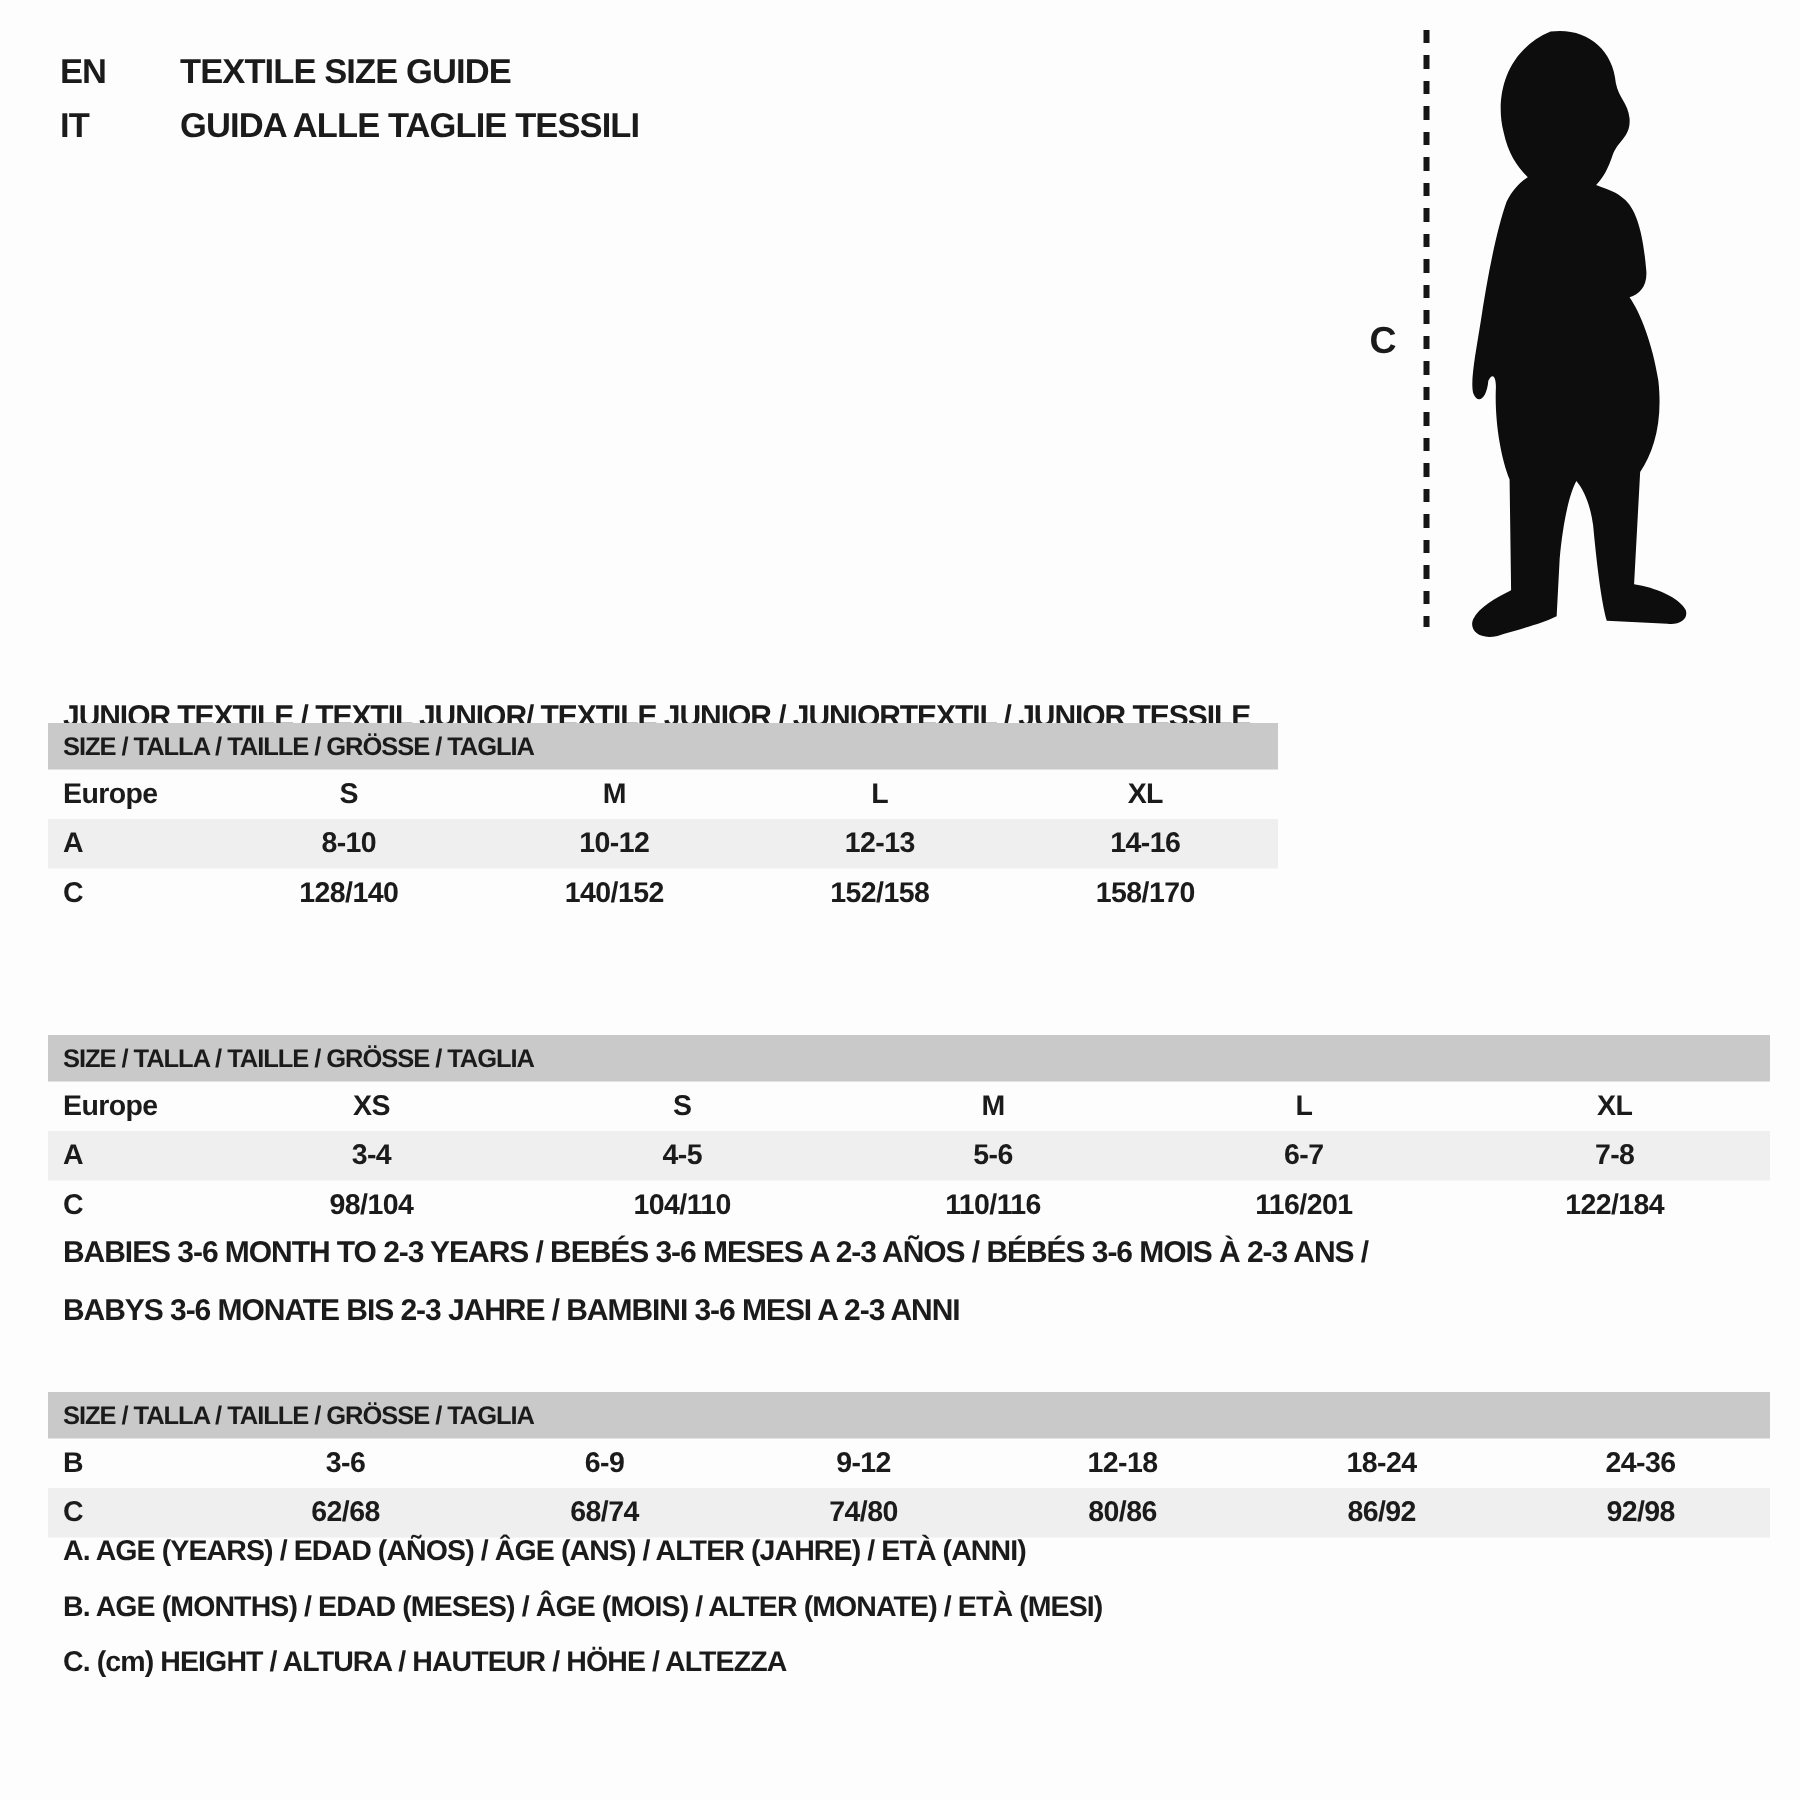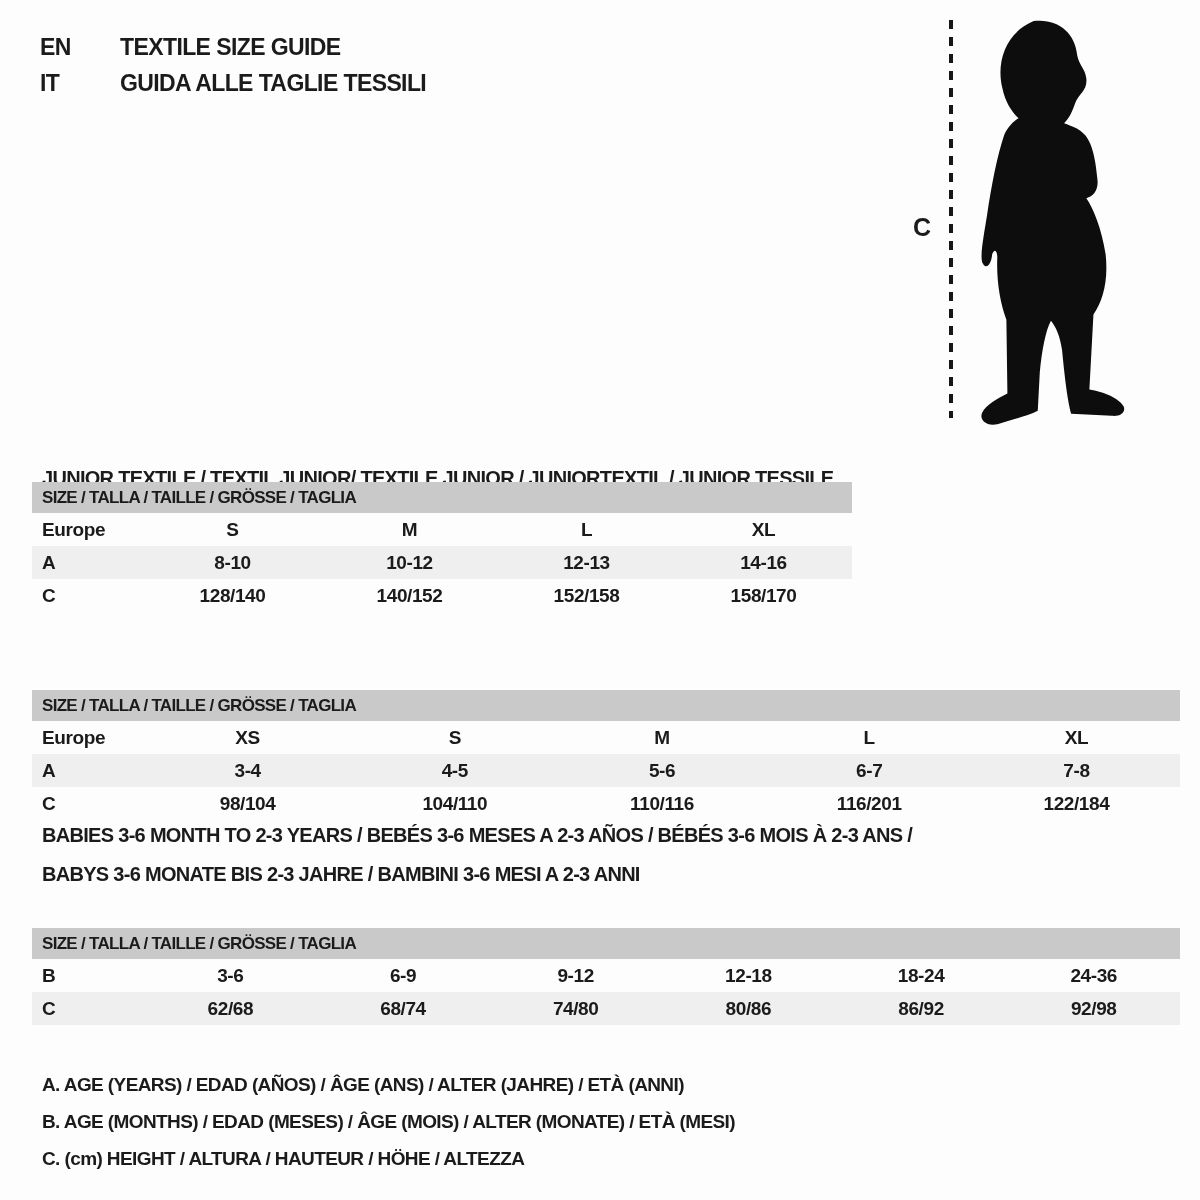--- a/index.html
+++ b/index.html
@@ -47,21 +47,21 @@
   .t-head {
     height:31px; background:#c9c9c9; display:flex; align-items:center;
     padding-left:10px; font-size:17px; letter-spacing:-0.7px;
   }
   .t-row { display:flex; height:33px; align-items:center; font-size:19px; letter-spacing:-0.4px; }
   .t-row.shaded { background:#efefef; }
   .t-label { width:112px; padding-left:10px; }
   .t-cell { flex:1; text-align:center; }
 
   
-  .legend { position:absolute; left:42px; top:1066px; }
+  .legend { position:absolute; left:42px; top:1016px; }
   .legend-line { display:block; line-height:37px; font-size:19px; letter-spacing:-0.6px; white-space:nowrap; }
 </style>
 </head>
 <body>
 
 <div class="page">
 
   <div class="lang-list">
     <div class="lang-row">
       <span class="lang-code">EN</span>

